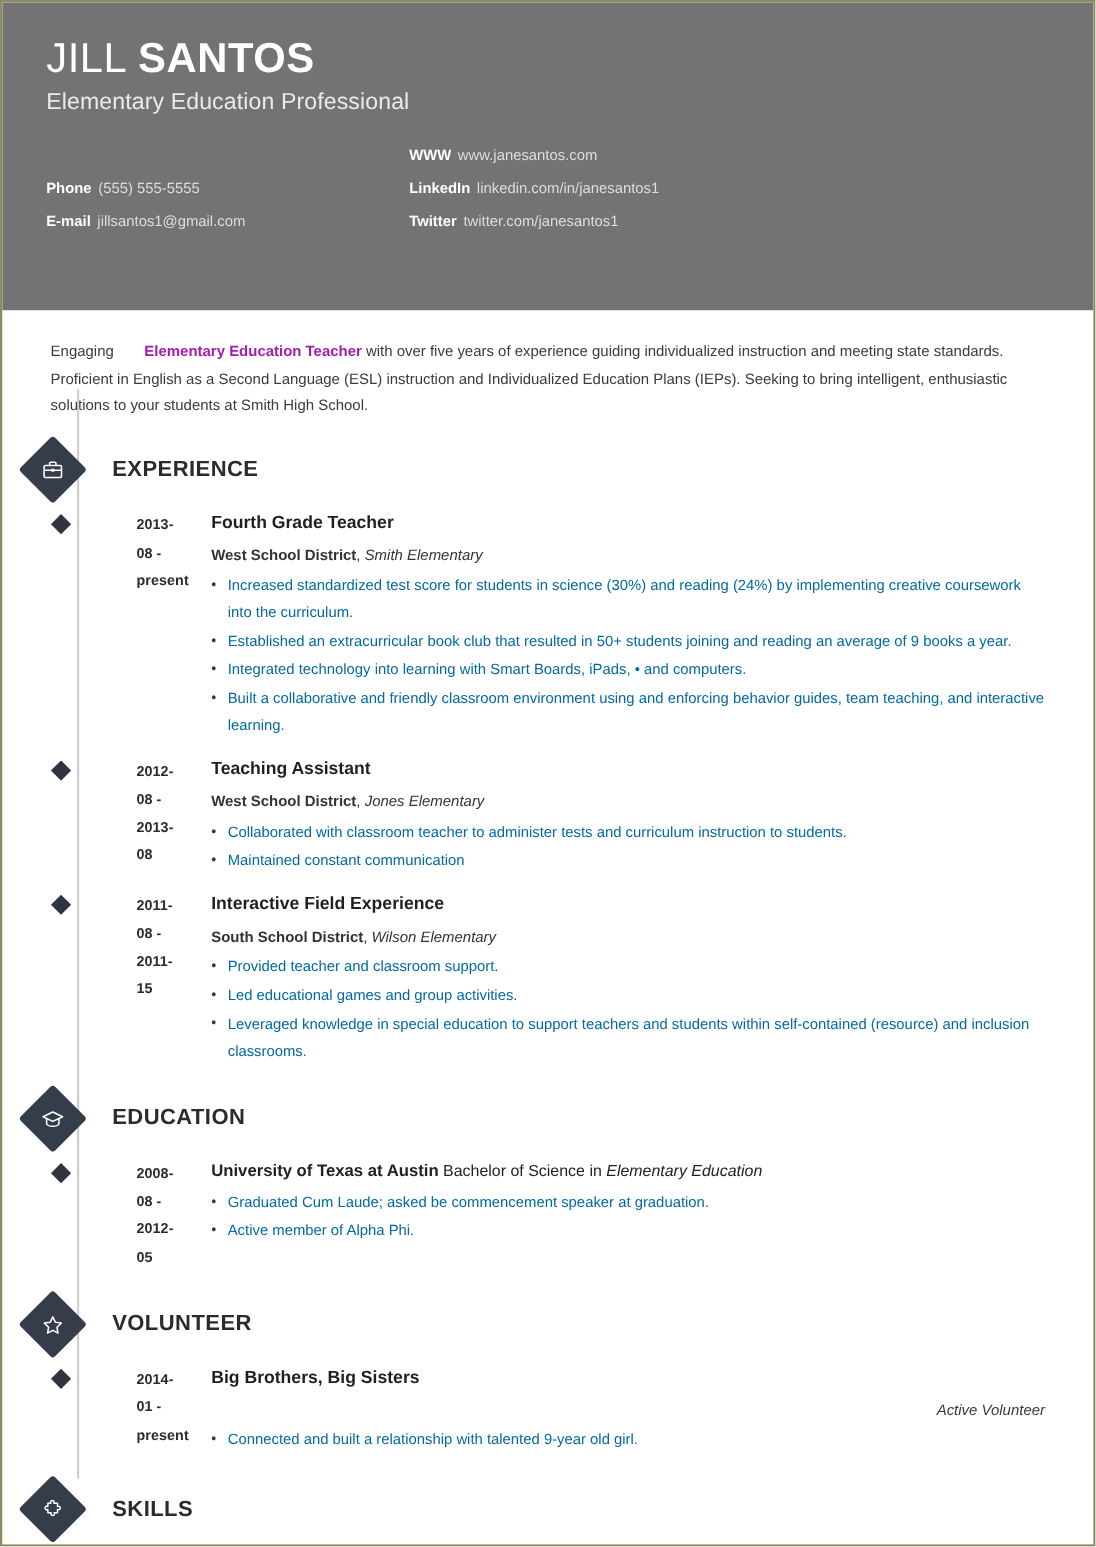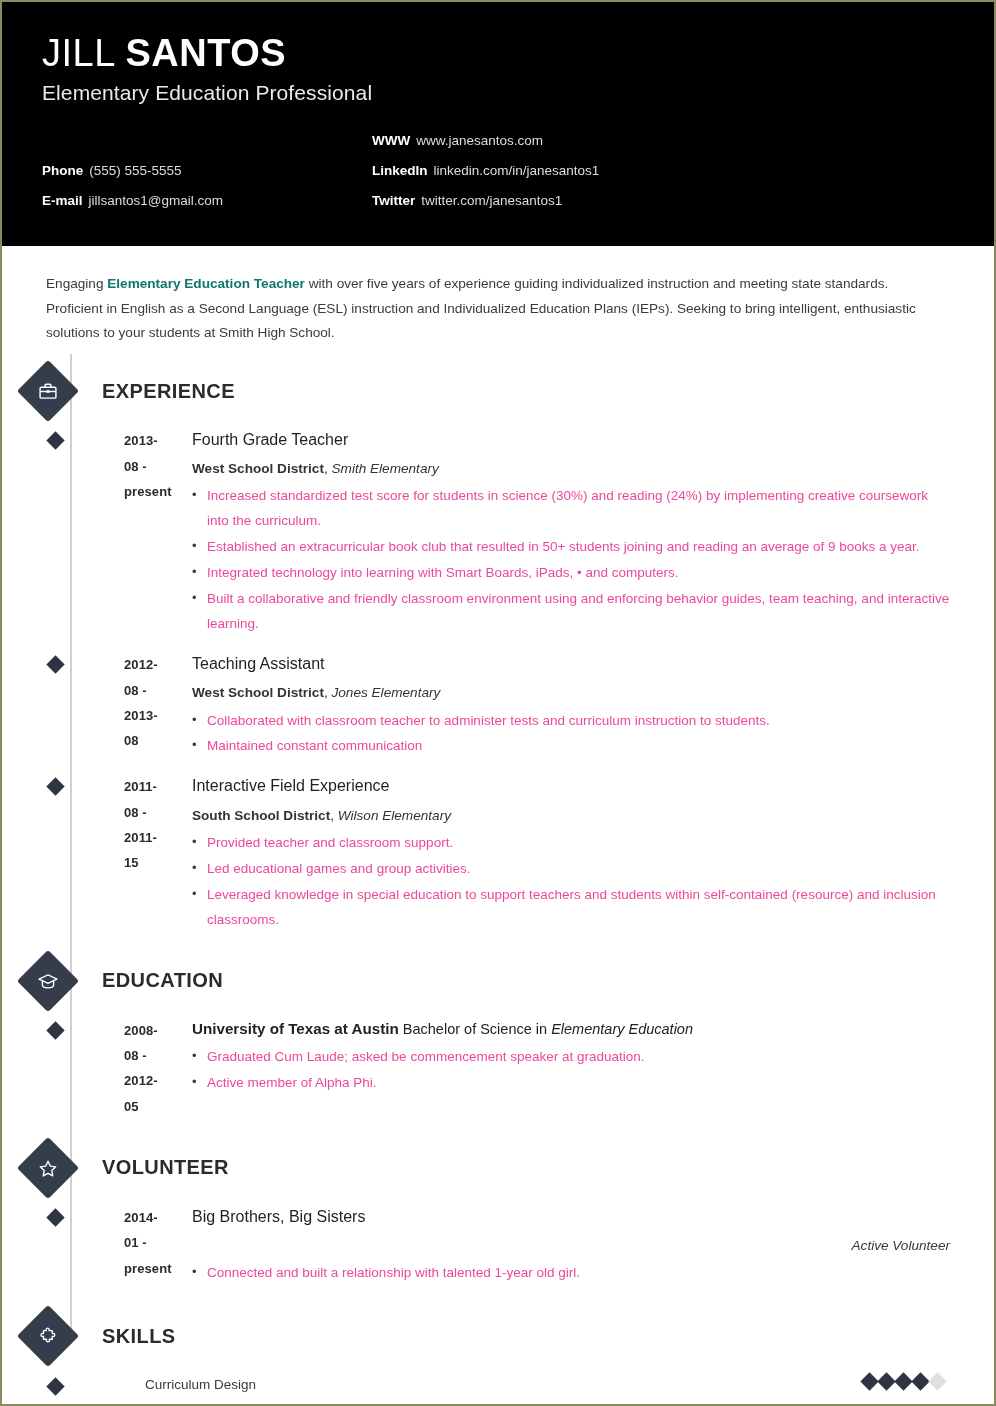--- a/index.html
+++ b/index.html
@@ -16,24 +16,24 @@
     width: 996px;
     height: 1406px;
     box-sizing: border-box;
     background: #ffffff;
     border: 2px solid #8b8b5e;
     overflow: hidden;
   }
 
   
   .header {
-    background: #000000;
+    background: #737373;
     color: #ffffff;
     padding: 30px 28px 24px 40px;
-    height: 244px;
+    height: 280px;
     box-sizing: border-box;
     position: relative;
   }
   .name {
     font-size: 38px;
     line-height: 1.12;
     letter-spacing: 0.5px;
     margin: 0 0 6px 0;
     font-weight: 400;
     color: #ffffff;
@@ -70,21 +70,21 @@
   .body-wrap {
     padding: 26px 44px 0 44px;
   }
   .summary {
     font-size: 13.6px;
     line-height: 1.82;
     color: #3b3b3b;
     margin: 0 0 22px 0;
     max-width: 880px;
   }
-  .summary b { font-weight: 700; color: #0f766e; }
+  .summary b { font-weight: 700; color: #a21caf; margin-left: 24px; }
 
   
   .rail {
     position: absolute;
     left: 68px;
     top: 352px;
     bottom: 60px;
     width: 1.5px;
     background: #cfcfcf;
   }
@@ -151,21 +151,21 @@
     line-height: 1.95;
     letter-spacing: 0.1px;
   }
   .entry-main {
     flex: 1;
     padding-left: 21px;
     min-width: 0;
   }
   .entry-title {
     font-size: 16px;
-    font-weight: 400;
+    font-weight: 700;
     color: #1f1f1f;
     line-height: 1.45;
     margin-bottom: 7px;
   }
   .entry-sub {
     font-size: 13.6px;
     color: #333;
     line-height: 1.55;
     margin-bottom: 5px;
   }
@@ -186,21 +186,21 @@
   ul.bullets {
     list-style: none;
     margin: 2px 0 0 0;
     padding: 0;
   }
   ul.bullets li {
     position: relative;
     padding-left: 15px;
     font-size: 13.5px;
     line-height: 1.85;
-    color: #ec4899;
+    color: #0369a1;
     margin-bottom: 1px;
   }
   ul.bullets li::before {
     content: "\2022";
     position: absolute;
     left: 0;
     top: -1px;
     color: #3a3a3a;
     font-size: 13px;
   }
@@ -384,21 +384,21 @@
       <div class="entry">
         <div class="entry-dot"></div>
         <div class="entry-date">
           <div>2014-01 -</div>
           <div>present</div>
         </div>
         <div class="entry-main">
           <div class="entry-title">Big Brothers, Big Sisters</div>
           <div class="entry-sub italic-only">Active Volunteer</div>
           <ul class="bullets">
-            <li>Connected and built a relationship with talented 1-year old girl.</li>
+            <li>Connected and built a relationship with talented 9-year old girl.</li>
           </ul>
         </div>
       </div>
     </div>
 
     <div class="section" style="margin-top:26px;">
       <div class="sec-head">
         <div class="diamond-badge">
           <svg width="20" height="20" viewBox="0 0 24 24" fill="none" stroke="#ffffff" stroke-width="1.6" stroke-linejoin="round">
             <path d="M9.6 4.1a2 2 0 0 1 3.9 0c0 .6-.3 1-.3 1.5h3.9v3.5c.5 0 .9-.35 1.5-.35a2 2 0 0 1 0 3.9c-.6 0-1-.35-1.5-.35v3.6h-3.6c0 .5.35.9.35 1.5a2 2 0 0 1-3.9 0c0-.6.35-1 .35-1.5H6.6V12.3c-.5 0-.9.35-1.5.35a2 2 0 0 1 0-3.9c.6 0 1 .35 1.5.35V5.6h3.3c0-.5-.3-.9-.3-1.5z"></path>

